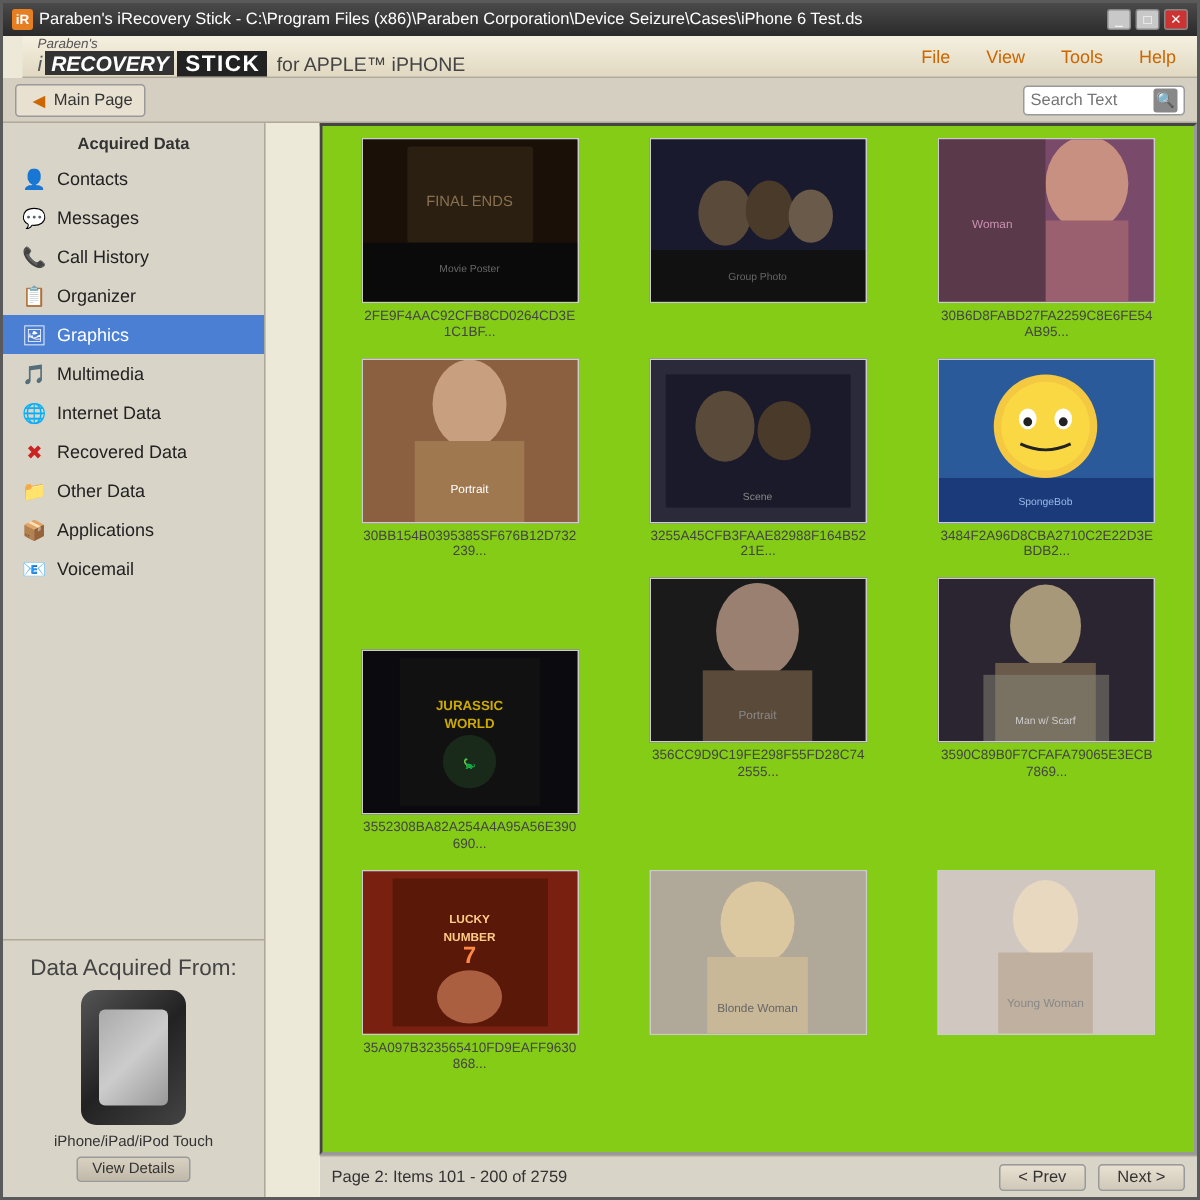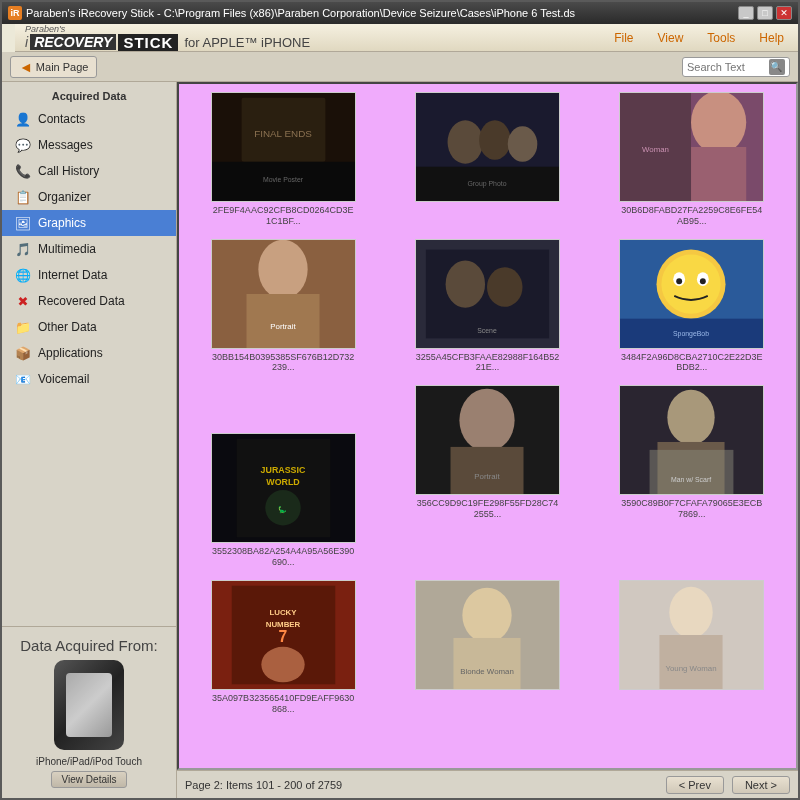--- a/index.html
+++ b/index.html
@@ -156,20 +156,21 @@
       justify-content: center;
       cursor: pointer;
       margin-left: 2px;
     }
 
     
     .main-content {
       display: flex;
       flex: 1;
       overflow: hidden;
+      gap: 36px;
     }
 
     
     .sidebar {
       width: 175px;
       background: #d8d4c8;
       border-right: 1px solid #b0a898;
       display: flex;
       flex-direction: column;
       flex-shrink: 0;
@@ -256,21 +257,21 @@
       display: flex;
       flex-direction: column;
       background: white;
       overflow: hidden;
     }
 
     .image-grid-container {
       flex: 1;
       overflow-y: auto;
       padding: 8px;
-      background: #f0abfc;
+      background: #84cc16;
       border: 2px inset #999;
     }
 
     .image-grid {
       display: grid;
       grid-template-columns: repeat(3, 1fr);
       gap: 12px;
     }
 
     .image-cell {

